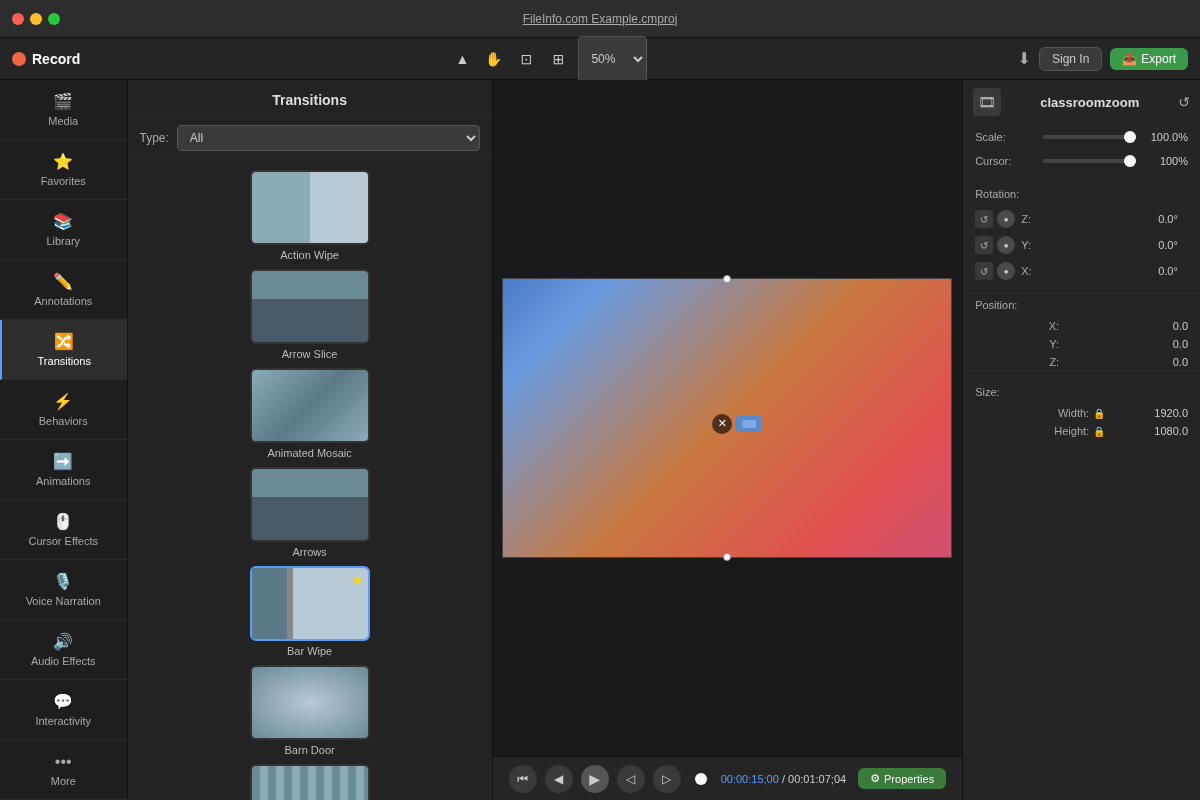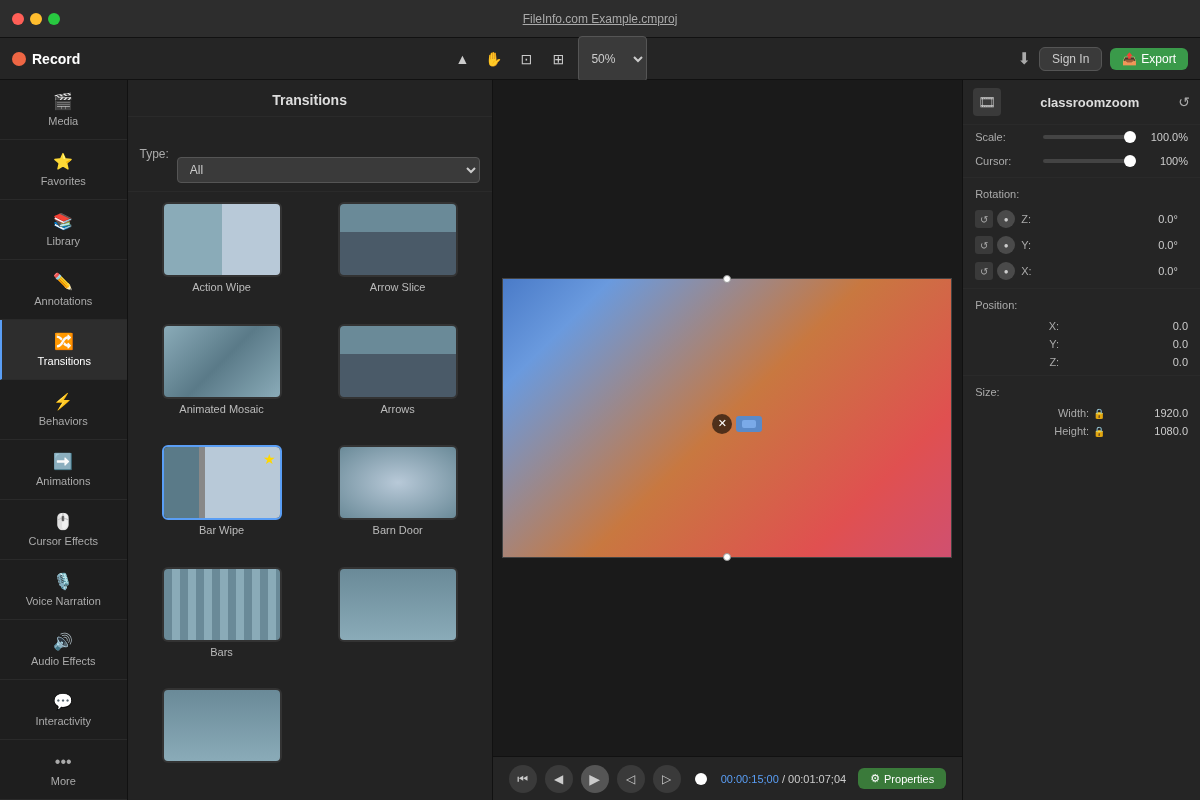--- a/index.html
+++ b/index.html
@@ -47,22 +47,22 @@
       min-height: 60px;
     }
     .sidebar-item.active { background: #2d2d2d; color: #fff; border-left: 2px solid #5a9ef5; }
     .sidebar-icon { font-size: 16px; }
 
     
     .panel { width: 430px; background: #232323; border-right: 1px solid #111; display: flex; flex-direction: column; }
     .panel-header { padding: 12px 16px 8px; text-align: center; font-size: 14px; font-weight: 600; color: #ddd; border-bottom: 1px solid #2a2a2a; }
     .panel-filter { display: flex; align-items: center; gap: 8px; padding: 8px 12px; border-bottom: 1px solid #2a2a2a; }
     .panel-filter label { color: #aaa; font-size: 12px; }
-    .filter-select { flex: 1; background: #3a3a3a; border: 1px solid #555; color: #ccc; padding: 4px 8px; border-radius: 4px; font-size: 12px; cursor: pointer; margin-top: 32px; }
-    .transitions-grid { display: grid; grid-template-columns: 1fr 1fr; gap: 8px; padding: 10px; overflow-y: auto; flex: 1; }
+    .filter-select { flex: 1; background: #3a3a3a; border: 1px solid #555; color: #ccc; padding: 4px 8px; border-radius: 4px; font-size: 12px; cursor: pointer; }
+    .transitions-grid { display: grid; grid-template-columns: 1fr; gap: 8px; padding: 10px; overflow-y: auto; flex: 1; }
     .transition-item { display: flex; flex-direction: column; align-items: center; gap: 4px; cursor: pointer; }
     .transition-thumb {
       width: 120px; height: 75px; border-radius: 6px; background: #333; overflow: hidden; position: relative;
       border: 2px solid transparent;
     }
     .transition-thumb.selected { border-color: #5a9ef5; }
     .thumb-wipe { background: linear-gradient(to right, #8aabb8 50%, #b8c9d8 50%); width: 100%; height: 100%; }
     .thumb-mosaic { background: linear-gradient(135deg, #8aabb8, #5a7a88, #8aabb8); width: 100%; height: 100%; }
     .thumb-arrow { background: linear-gradient(to bottom, #6a8a98 40%, #4a5a68 40%); width: 100%; height: 100%; }
     .thumb-barwipe { background: linear-gradient(to right, #5a7a88 0%, #5a7a88 30%, #888 30%, #888 35%, #b8c9d8 35%); width: 100%; height: 100%; }

